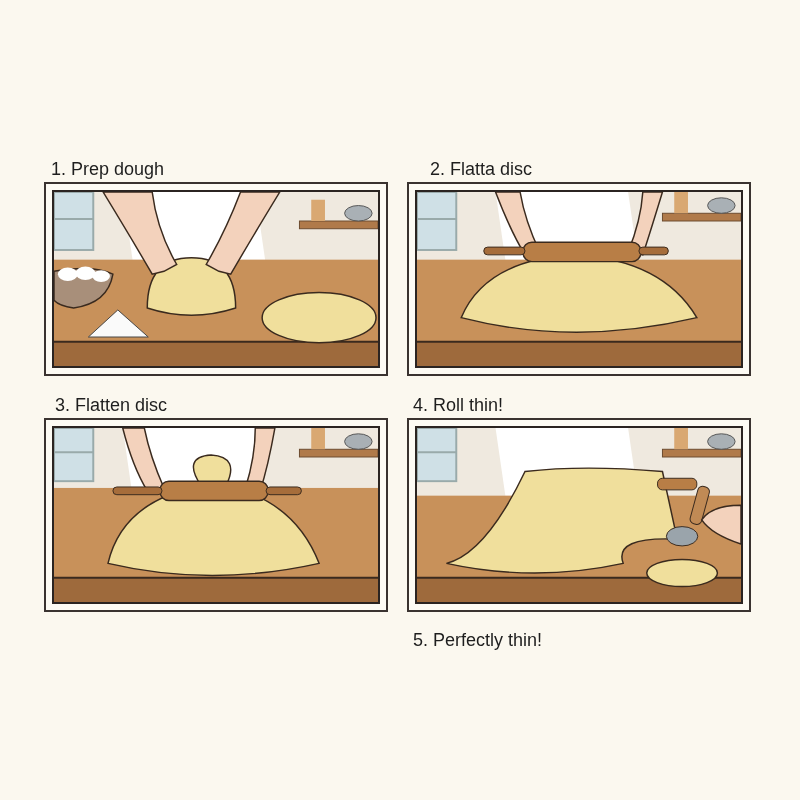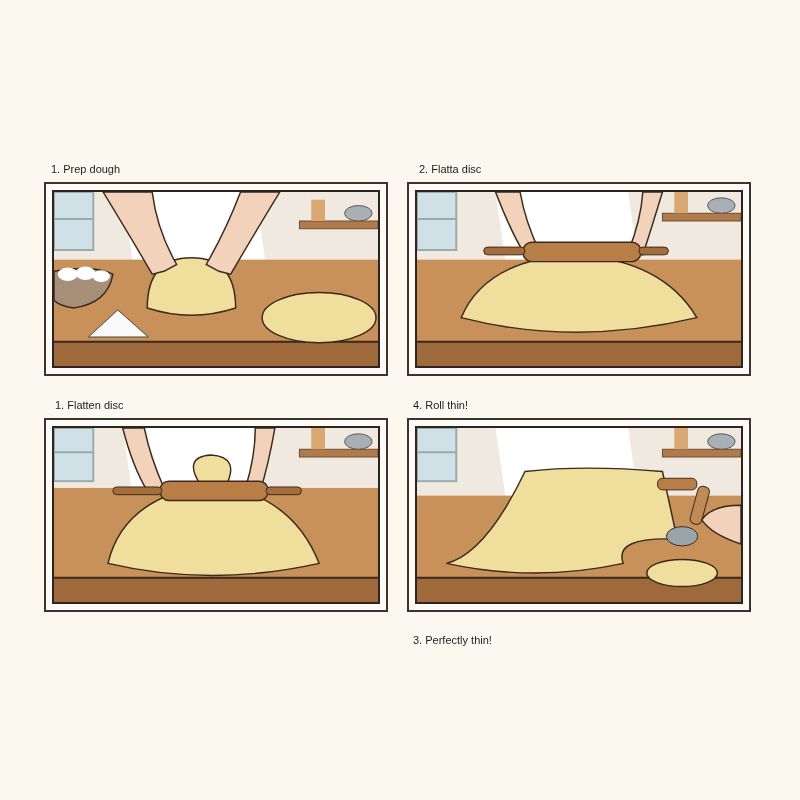--- a/index.html
+++ b/index.html
@@ -5,21 +5,21 @@
   html, body { margin: 0; padding: 0; }
   body {
     width: 800px; height: 800px;
     background: #fbf8ef;
     position: relative;
     overflow: hidden;
     font-family: "Liberation Sans", "DejaVu Sans", sans-serif;
   }
   .label {
     position: absolute;
-    font-size: 11px;
+    font-size: 18px;
     color: #1e1e1e;
     line-height: 20px;
   }
   .panel {
     position: absolute;
     width: 344px; height: 194px;
     border: 2px solid #3a3330;
     background: #fdfbf4;
     box-sizing: border-box;
     padding: 6px;
@@ -31,24 +31,24 @@
     box-sizing: border-box;
     overflow: hidden;
     background: #efe9df;
   }
   .scene svg { display: block; width: 100%; height: 100%; }
 </style>
 </head>
 <body>
 
 <div class="label" style="left:51px; top:159px;">1. Prep dough</div>
-<div class="label" style="left:419px; top:159px;">2. Flatta disc</div>
-<div class="label" style="left:55px; top:395px;">1. Flatten disc</div>
+<div class="label" style="left:430px; top:159px;">2. Flatta disc</div>
+<div class="label" style="left:55px; top:395px;">3. Flatten disc</div>
 <div class="label" style="left:413px; top:395px;">4. Roll thin!</div>
-<div class="label" style="left:413px; top:630px;">3. Perfectly thin!</div>
+<div class="label" style="left:413px; top:630px;">5. Perfectly thin!</div>
 
 <div class="panel" style="left:44px; top:182px;">
   <div class="scene">
     <svg viewBox="0 0 330 180" preserveAspectRatio="none">
       <rect x="0" y="0" width="330" height="70" fill="#efe9df"></rect>
       <g>
         <rect x="0" y="0" width="40" height="60" fill="#cfe0e6" stroke="#9aa" stroke-width="2"></rect>
         <line x1="0" y1="28" x2="40" y2="28" stroke="#9aa" stroke-width="2"></line>
       </g>
       <g>

